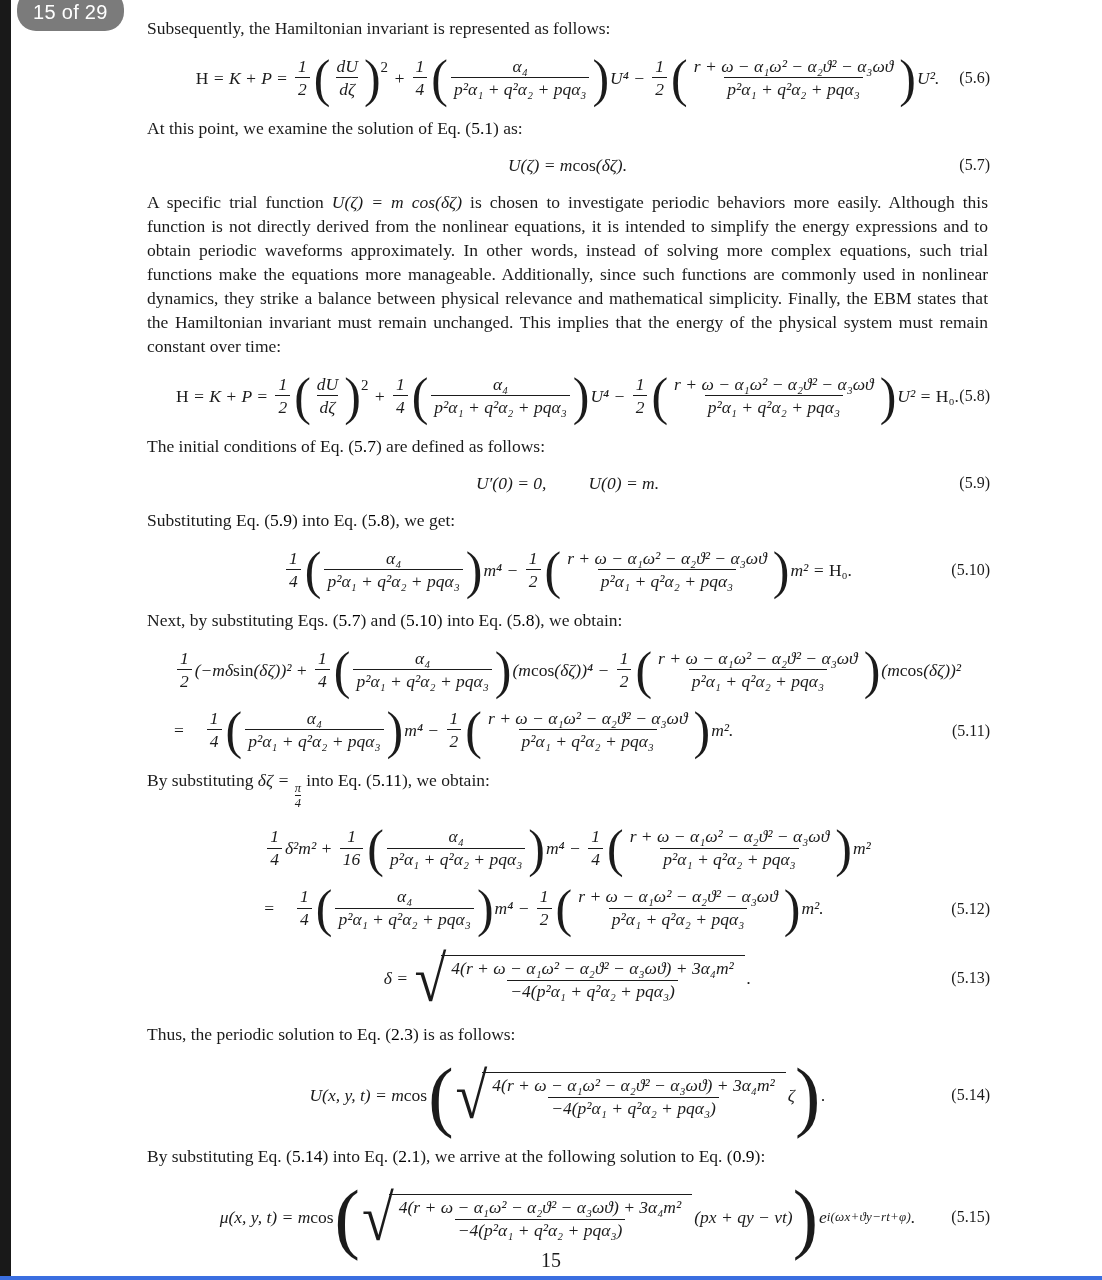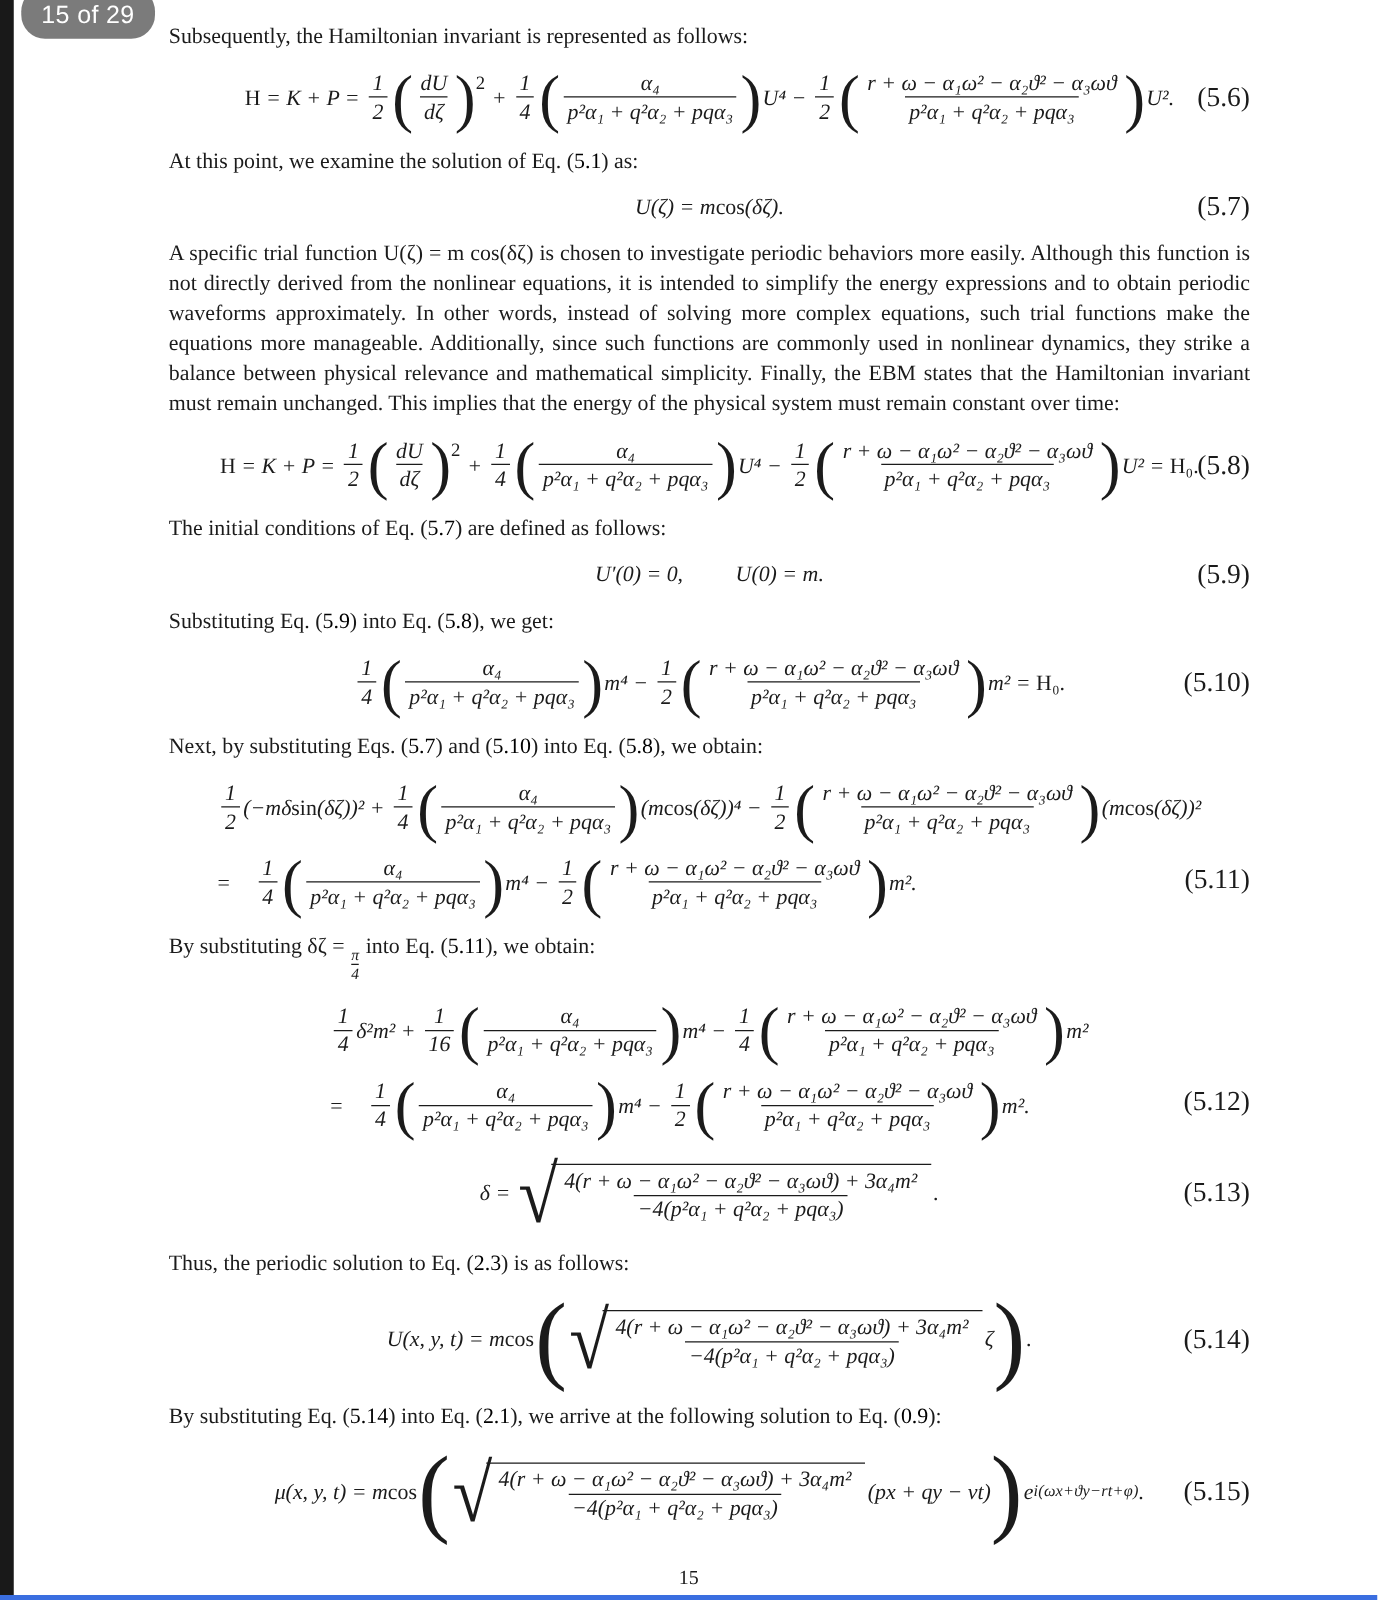--- a/index.html
+++ b/index.html
@@ -3,23 +3,23 @@
 <meta charset="utf-8">
 <style>
   html,body{margin:0;padding:0}
   body{width:1102px;height:1280px;background:#ffffff;position:relative;overflow:hidden;
        font-family:"Liberation Serif","DejaVu Serif",serif;color:#1b1b1b}
   .viewer-edge{position:absolute;left:0;top:0;width:11px;height:100%;background:#191919}
   .page-indicator{position:absolute;left:17px;top:-10px;background:#7b7b7b;color:#fff;
        font-family:"Liberation Sans","DejaVu Sans",sans-serif;font-size:20px;line-height:1;
        padding:12px 16px 9px 16px;border-radius:19px;z-index:5;letter-spacing:.3px}
   .content{position:absolute;top:6px;left:135px;width:865px}
-  .content p{margin:10px 0;font-size:17.5px;line-height:24px}
+  .content p{margin:10px 12px;font-size:17.5px;line-height:24px}
   .content p.justify{text-align:justify}
-  .it{}
+  .it{font-style:italic}
   .ref{color:#000000}
   .ifrac{display:inline-flex;flex-direction:column;align-items:center;vertical-align:-6px;
        font-size:12.5px;line-height:1.05;font-style:italic;margin:0 1px}
   .ifrac .ifd{border-top:1px solid #1b1b1b;padding-top:1px}
   
   .eqblock{position:relative;margin:8px 0}
   .eqcol{display:flex;flex-direction:column;align-items:center;width:100%}
   .eqcol.twoline{align-items:flex-start;width:-moz-fit-content;width:fit-content;margin:0 auto}
   .eqline{display:flex;align-items:center;justify-content:center;font-size:17.5px;white-space:nowrap}
   .eqline.plain{min-height:30px}
@@ -39,22 +39,22 @@
   .bp.b1{font-size:50px}
   .bp.b2{font-size:76px;font-weight:200}
   .psup{align-self:flex-start;line-height:1;margin-top:3px;font-style:normal;font-size:15px}
   .sqrt{display:inline-flex;align-items:center;margin:0 2px}
   .sqrt .rad{font-size:58px;line-height:.7;font-style:normal;font-weight:300;
        transform:scaleY(1.12) translateY(2px);margin-right:-5px}
   .sqrt .sqbody{display:inline-flex;align-items:center;border-top:1.6px solid #1b1b1b;
        padding:3px 5px 0 4px}
   .esup{font-size:13px;font-style:italic;vertical-align:7px;letter-spacing:.2px}
   .sp{display:inline-block}
-  .eqno{position:absolute;right:0;font-style:normal;font-size:22px}
-  .page-footer{position:absolute;left:0;right:0;bottom:8px;text-align:center;font-size:16px}
+  .eqno{position:absolute;right:10px;font-style:normal;font-size:16px}
+  .page-footer{position:absolute;left:0;right:0;bottom:8px;text-align:center;font-size:20px}
   .bottom-bar{position:absolute;left:0;right:0;bottom:0;height:4px;background:#3a6ee0}
 </style>
 </head>
 <body>
 
 <div class="viewer-edge"></div>
 
 <div class="page-indicator">15 of 29</div>
 
 <div class="content">

